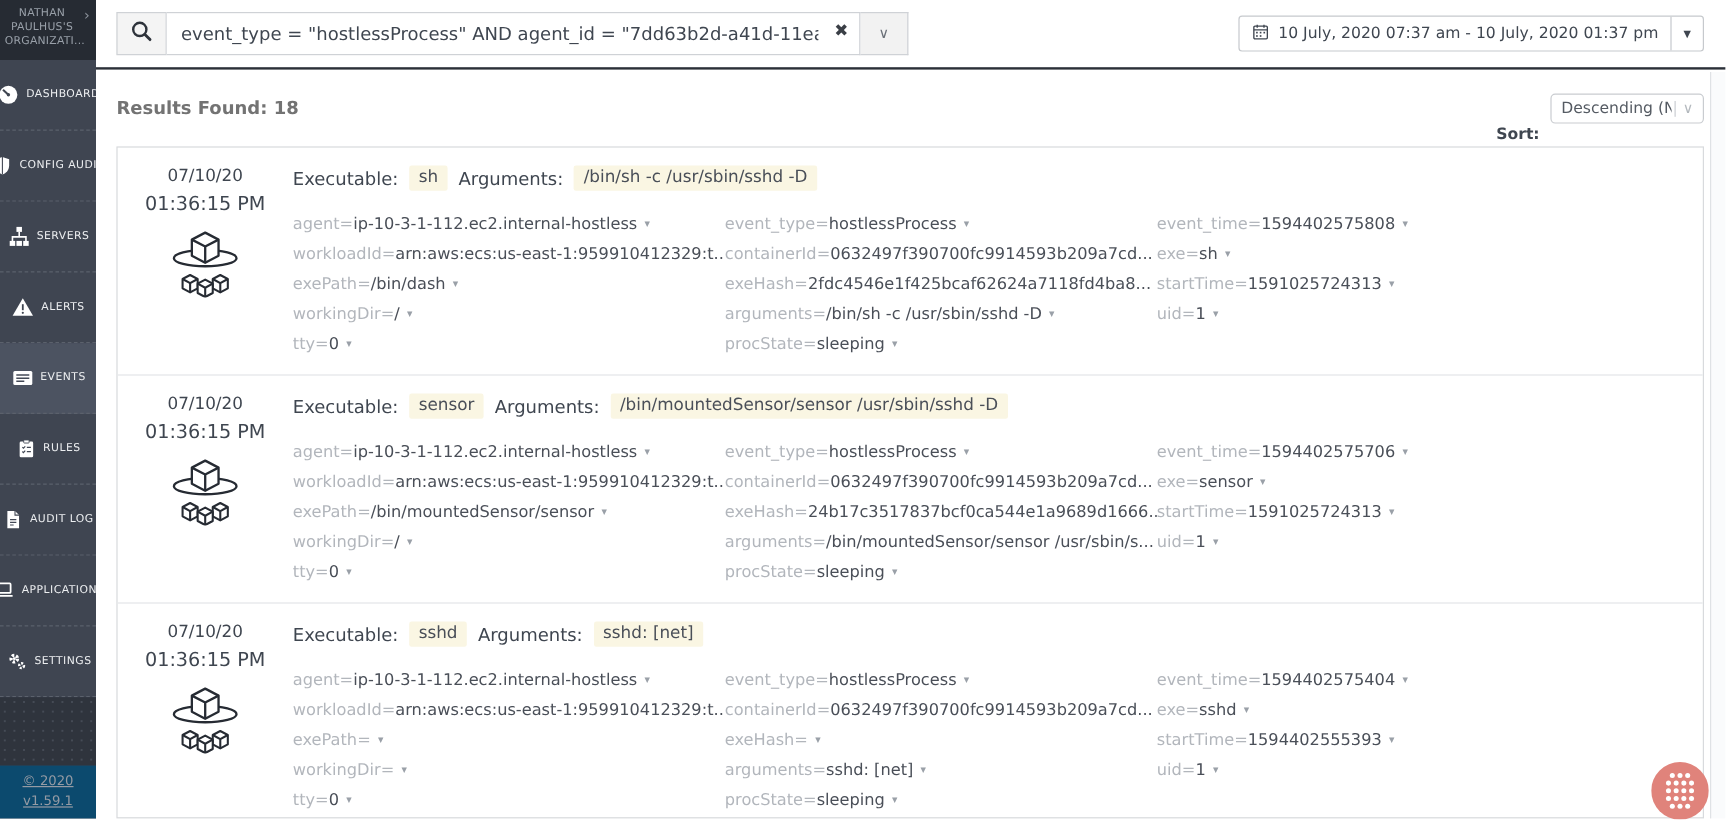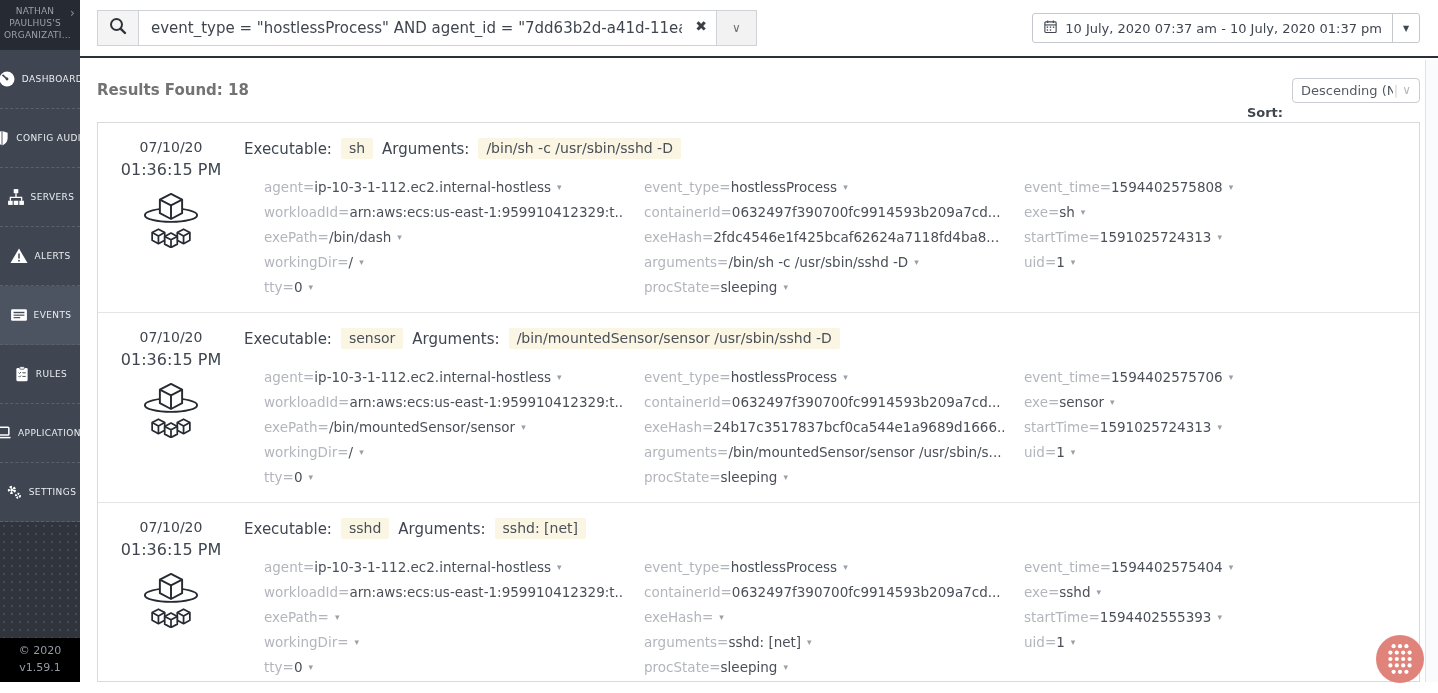--- a/index.html
+++ b/index.html
@@ -25,22 +25,22 @@
   }
   .nav-item.active { background:#4c5361; }
   .nav-label { color:#eceef0; font-size:9px; letter-spacing:.4px; white-space:nowrap; }
   .nav-icon { height:21px; display:flex; align-items:center; }
   .sidebar-fill {
     flex:1; background-color:#2f343d;
     background-image:radial-gradient(#454b56 1.1px, transparent 1.2px);
     background-size:8px 8px;
   }
   .sidebar-footer {
-    height:44px; background:#000000; color:#959ba4; font-size:11px;
-    text-align:center; padding-top:5px; line-height:1.5;
+    height:44px; background:#0c4a6e; color:#959ba4; font-size:11px;
+    text-align:center; padding-top:5px; line-height:1.5;text-decoration:underline;
   }
 
   
   .main { flex:1; display:flex; flex-direction:column; background:#fff; position:relative; min-width:0; }
 
   .topbar {
     height:58px; flex:none; display:flex; align-items:center; justify-content:space-between;
     padding:0 18px 0 17px; border-bottom:2px solid #2b3038; background:#fff; position:relative; z-index:2;
   }
   .search-group { display:flex; height:36px; align-items:stretch; }
@@ -83,21 +83,21 @@
 
   .event-row { display:flex; height:190px; border-bottom:1px solid #e3e5e8; padding-top:13px; cursor:pointer; }
   .event-left { width:146px; flex:none; text-align:center; padding-top:3px; }
   .event-date { font-size:14px; color:#3f4650; }
   .event-time { font-size:16px; color:#3f4650; margin-top:5px; }
   .event-icon { margin-top:11px; display:inline-block; }
   .event-body { flex:1; min-width:0; padding-right:16px; }
   .event-headline { display:flex; align-items:center; gap:9px; height:25px; font-size:15px; color:#3f4650; }
   .hl-badge { background:#faf6e3; border-radius:2px; padding:2px 8px 3px; font-size:14px; color:#4a4f58; white-space:nowrap; }
   .kv-grid { display:flex; margin-top:13px; }
-  .kv-column { width:360px; flex:none; display:flex; flex-direction:column; min-width:0;margin-left:20px; }
+  .kv-column { width:360px; flex:none; display:flex; flex-direction:column; min-width:0; }
   .kv-column:last-child { flex:1; width:auto; }
   .kv-item { height:25px; display:flex; align-items:center; font-size:13.5px; white-space:nowrap; overflow:hidden; }
   .kv-key, .kv-eq { color:#b2b6bc; }
   .kv-value { color:#4a4f58; }
   .kv-caret { color:#9aa0a8; font-size:9px; margin-left:6px; }
 
   .scrollbar {
     position:absolute; right:0; top:60px; bottom:0; width:13px;
     background:#fafbfc; border-left:1px solid #dfe2e5; z-index:1;
   }
@@ -181,20 +181,32 @@
             <rect x="9" y="2.2" width="6" height="3.4" rx="0.8" fill="#fff" stroke="#434956" stroke-width="1"></rect>
             <path d="M7.5 10.2 l1.2 1.2 2 -2.2" stroke="#434956" stroke-width="1.3" fill="none"></path>
             <line x1="12.5" y1="10.4" x2="17" y2="10.4" stroke="#434956" stroke-width="1.3"></line>
             <path d="M7.5 15 l1.2 1.2 2 -2.2" stroke="#434956" stroke-width="1.3" fill="none"></path>
             <line x1="12.5" y1="15.2" x2="17" y2="15.2" stroke="#434956" stroke-width="1.3"></line>
           </svg>
       </span>
       <span class="nav-label">RULES</span>
     </div>
 
+    <div class="nav-item">
+      <span class="nav-icon">
+        <svg width="18" height="20" viewBox="0 0 24 24">
+            <path d="M5.5 2.5 H14 L18.5 7 V21.5 H5.5 Z" fill="#fff"></path>
+            <path d="M14 2.5 V7 H18.5" fill="none" stroke="#434956" stroke-width="1.2"></path>
+            <line x1="8.5" y1="12" x2="15.5" y2="12" stroke="#434956" stroke-width="1.3"></line>
+            <line x1="8.5" y1="15" x2="15.5" y2="15" stroke="#434956" stroke-width="1.3"></line>
+            <line x1="8.5" y1="18" x2="12.5" y2="18" stroke="#434956" stroke-width="1.3"></line>
+          </svg>
+      </span>
+      <span class="nav-label">AUDIT LOG</span>
+    </div>
 
     <div class="nav-item">
       <span class="nav-icon">
         <svg width="20" height="20" viewBox="0 0 24 24">
             <rect x="5" y="5" width="14" height="9.5" rx="1" fill="none" stroke="#fff" stroke-width="1.8"></rect>
             <line x1="3" y1="17.5" x2="21" y2="17.5" stroke="#fff" stroke-width="1.8"></line>
           </svg>
       </span>
       <span class="nav-label">APPLICATIONS</span>
     </div>

